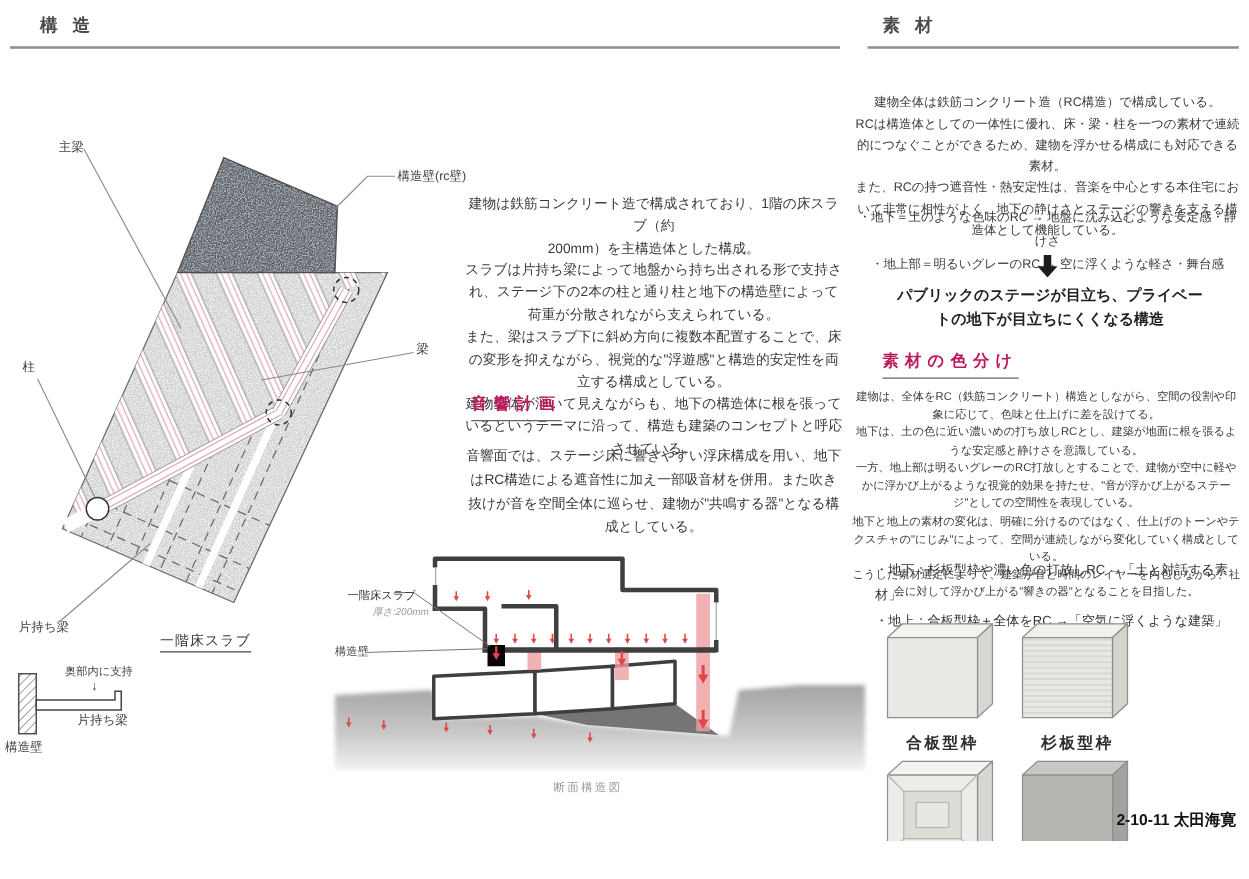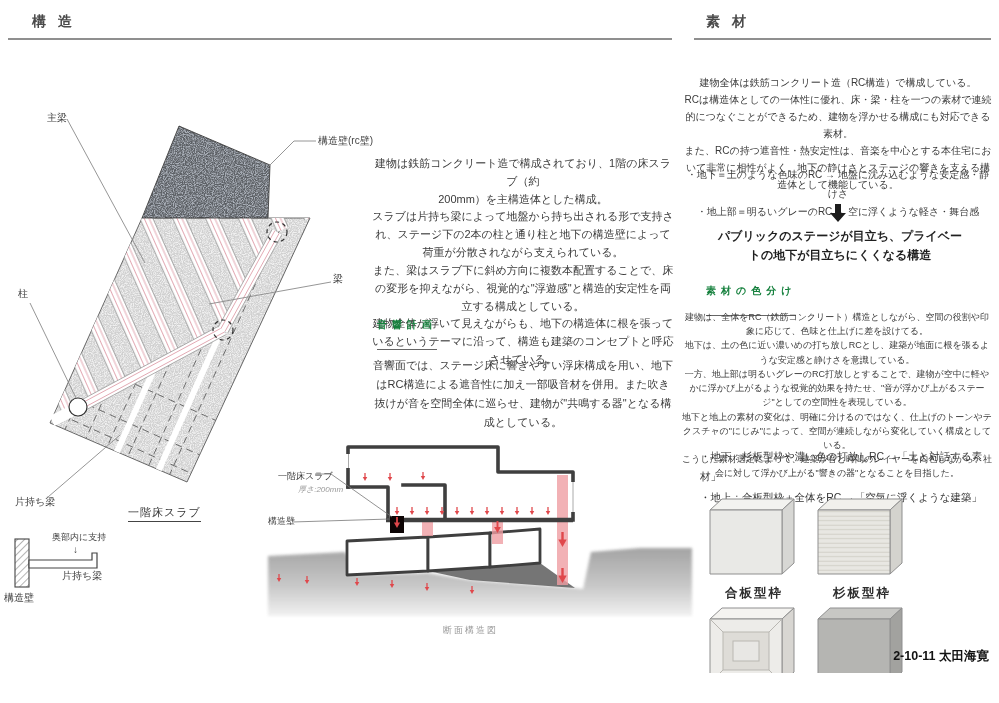--- a/index.html
+++ b/index.html
@@ -1,22 +1,22 @@
 <!DOCTYPE html>
 <html><head>
 <meta charset="utf-8">
 <style>
   html,body{margin:0;padding:0;background:#fff;}
   .board{position:relative;width:999px;height:673px;background:#ffffff;overflow:hidden;
          font-family:"Liberation Sans","DejaVu Sans",sans-serif;color:#333;}
   .abs{position:absolute;}
   .sec-title{font-size:14px;font-weight:bold;letter-spacing:12px;color:#4a4a4a;}
   .rule{border-bottom:2px solid #8f8f8f;padding-bottom:7px;}
-  .sub-heading{font-size:10px;font-weight:600;letter-spacing:5px;color:#15803d;
-               border-bottom:1.5px solid #666;display:inline-block;padding-bottom:17px;}
+  .sub-heading{font-size:13px;font-weight:600;letter-spacing:5px;color:#be185d;
+               border-bottom:1.5px solid #666;display:inline-block;padding-bottom:4px;}
   .para{white-space:pre-line;text-align:center;}
   .p-left{font-size:11px;line-height:1.62;color:#3a3a3a;}
   .p-right-lg{font-size:10px;line-height:1.7;color:#3a3a3a;}
   .p-right-sm{font-size:9px;line-height:1.58;color:#3a3a3a;}
   .bullets-center{font-size:10px;line-height:1.85;text-align:center;color:#3a3a3a;}
   .bullet-left{font-size:10.5px;line-height:1.95;color:#333;}
   .dg-label{font-size:10px;color:#444;}
   .dg-label-sm{font-size:9px;color:#444;}
   .dg-label-xs{font-size:8px;color:#999;font-style:italic;}
   .caption-underline{font-size:11px;color:#333;letter-spacing:1px;border-bottom:1px solid #444;padding-bottom:1px;}

